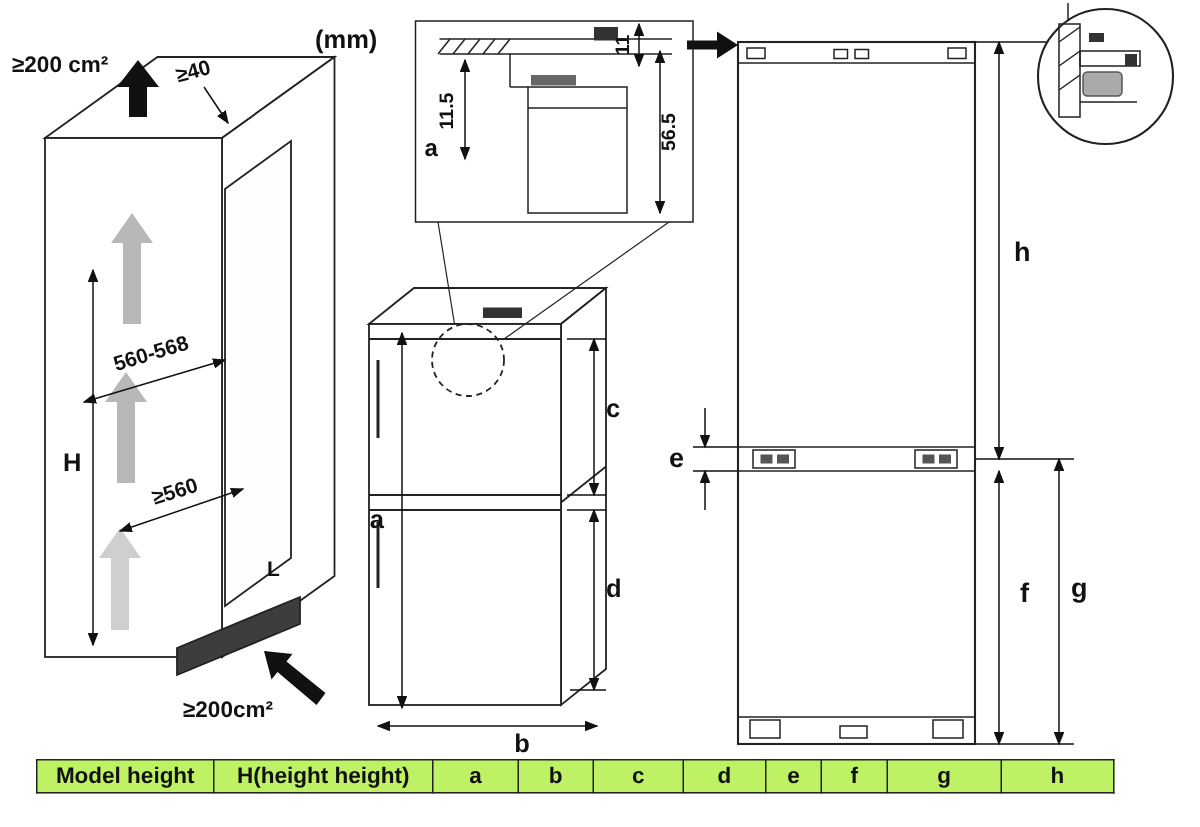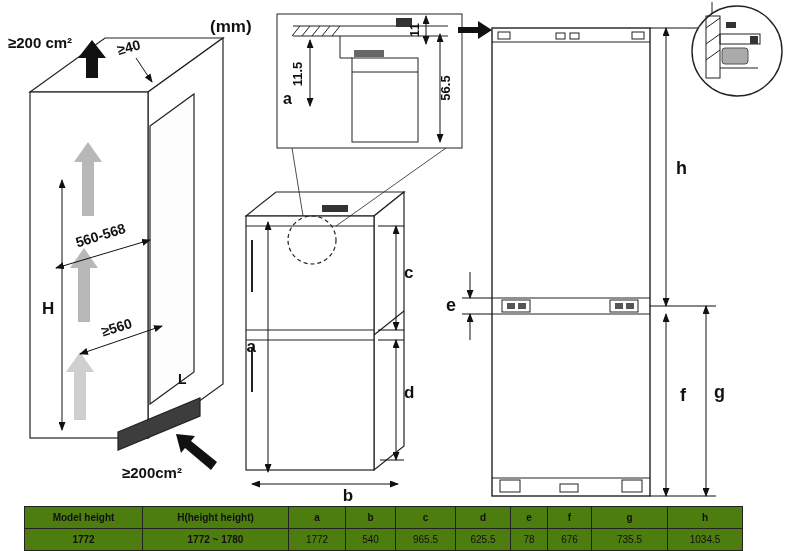--- a/index.html
+++ b/index.html
@@ -7,21 +7,21 @@
           font-family:"Liberation Sans",sans-serif;overflow:hidden;color:#111;}
   svg{position:absolute;left:0;top:0;}
   svg text{fill:#111;font-family:"Liberation Sans",sans-serif;}
   .t13{font-size:13px;font-weight:bold;}
   .t14{font-size:14px;font-weight:bold;}
   .t15{font-size:15px;font-weight:bold;}
   .t16{font-size:16px;font-weight:bold;}
   .t17{font-size:17px;font-weight:bold;}
   .t18{font-size:18px;font-weight:bold;}
   .dim-table{position:absolute;left:24px;top:506px;width:718px;border-collapse:collapse;
-             font-size:10px;table-layout:fixed;background:#4d7c0f;}
+             font-size:15px;table-layout:fixed;background:#bef264;}
   .dim-table th,.dim-table td{border:1px solid #222;text-align:center;padding:1px 2px;
              height:19px;overflow:hidden;white-space:nowrap;}
   .dim-table th{font-weight:bold;}
   .dim-table td{font-weight:normal;}
   .dim-table td.bold{font-weight:bold;}
 </style>
 </head>
 <body>
 
 <div class="canvas">
@@ -201,28 +201,16 @@
     <th>H(height height)</th>
     <th>a</th>
     <th>b</th>
     <th>c</th>
     <th>d</th>
     <th>e</th>
     <th>f</th>
     <th>g</th>
     <th>h</th>
   </tr>
-  <tr>
-    <td class="bold">1772</td>
-    <td class="bold">1772 ~ 1780</td>
-    <td>1772</td>
-    <td>540</td>
-    <td>965.5</td>
-    <td>625.5</td>
-    <td>78</td>
-    <td>676</td>
-    <td>735.5</td>
-    <td>1034.5</td>
-  </tr>
 </tbody>
     </table>
 
 </div>
 
 </body></html>

